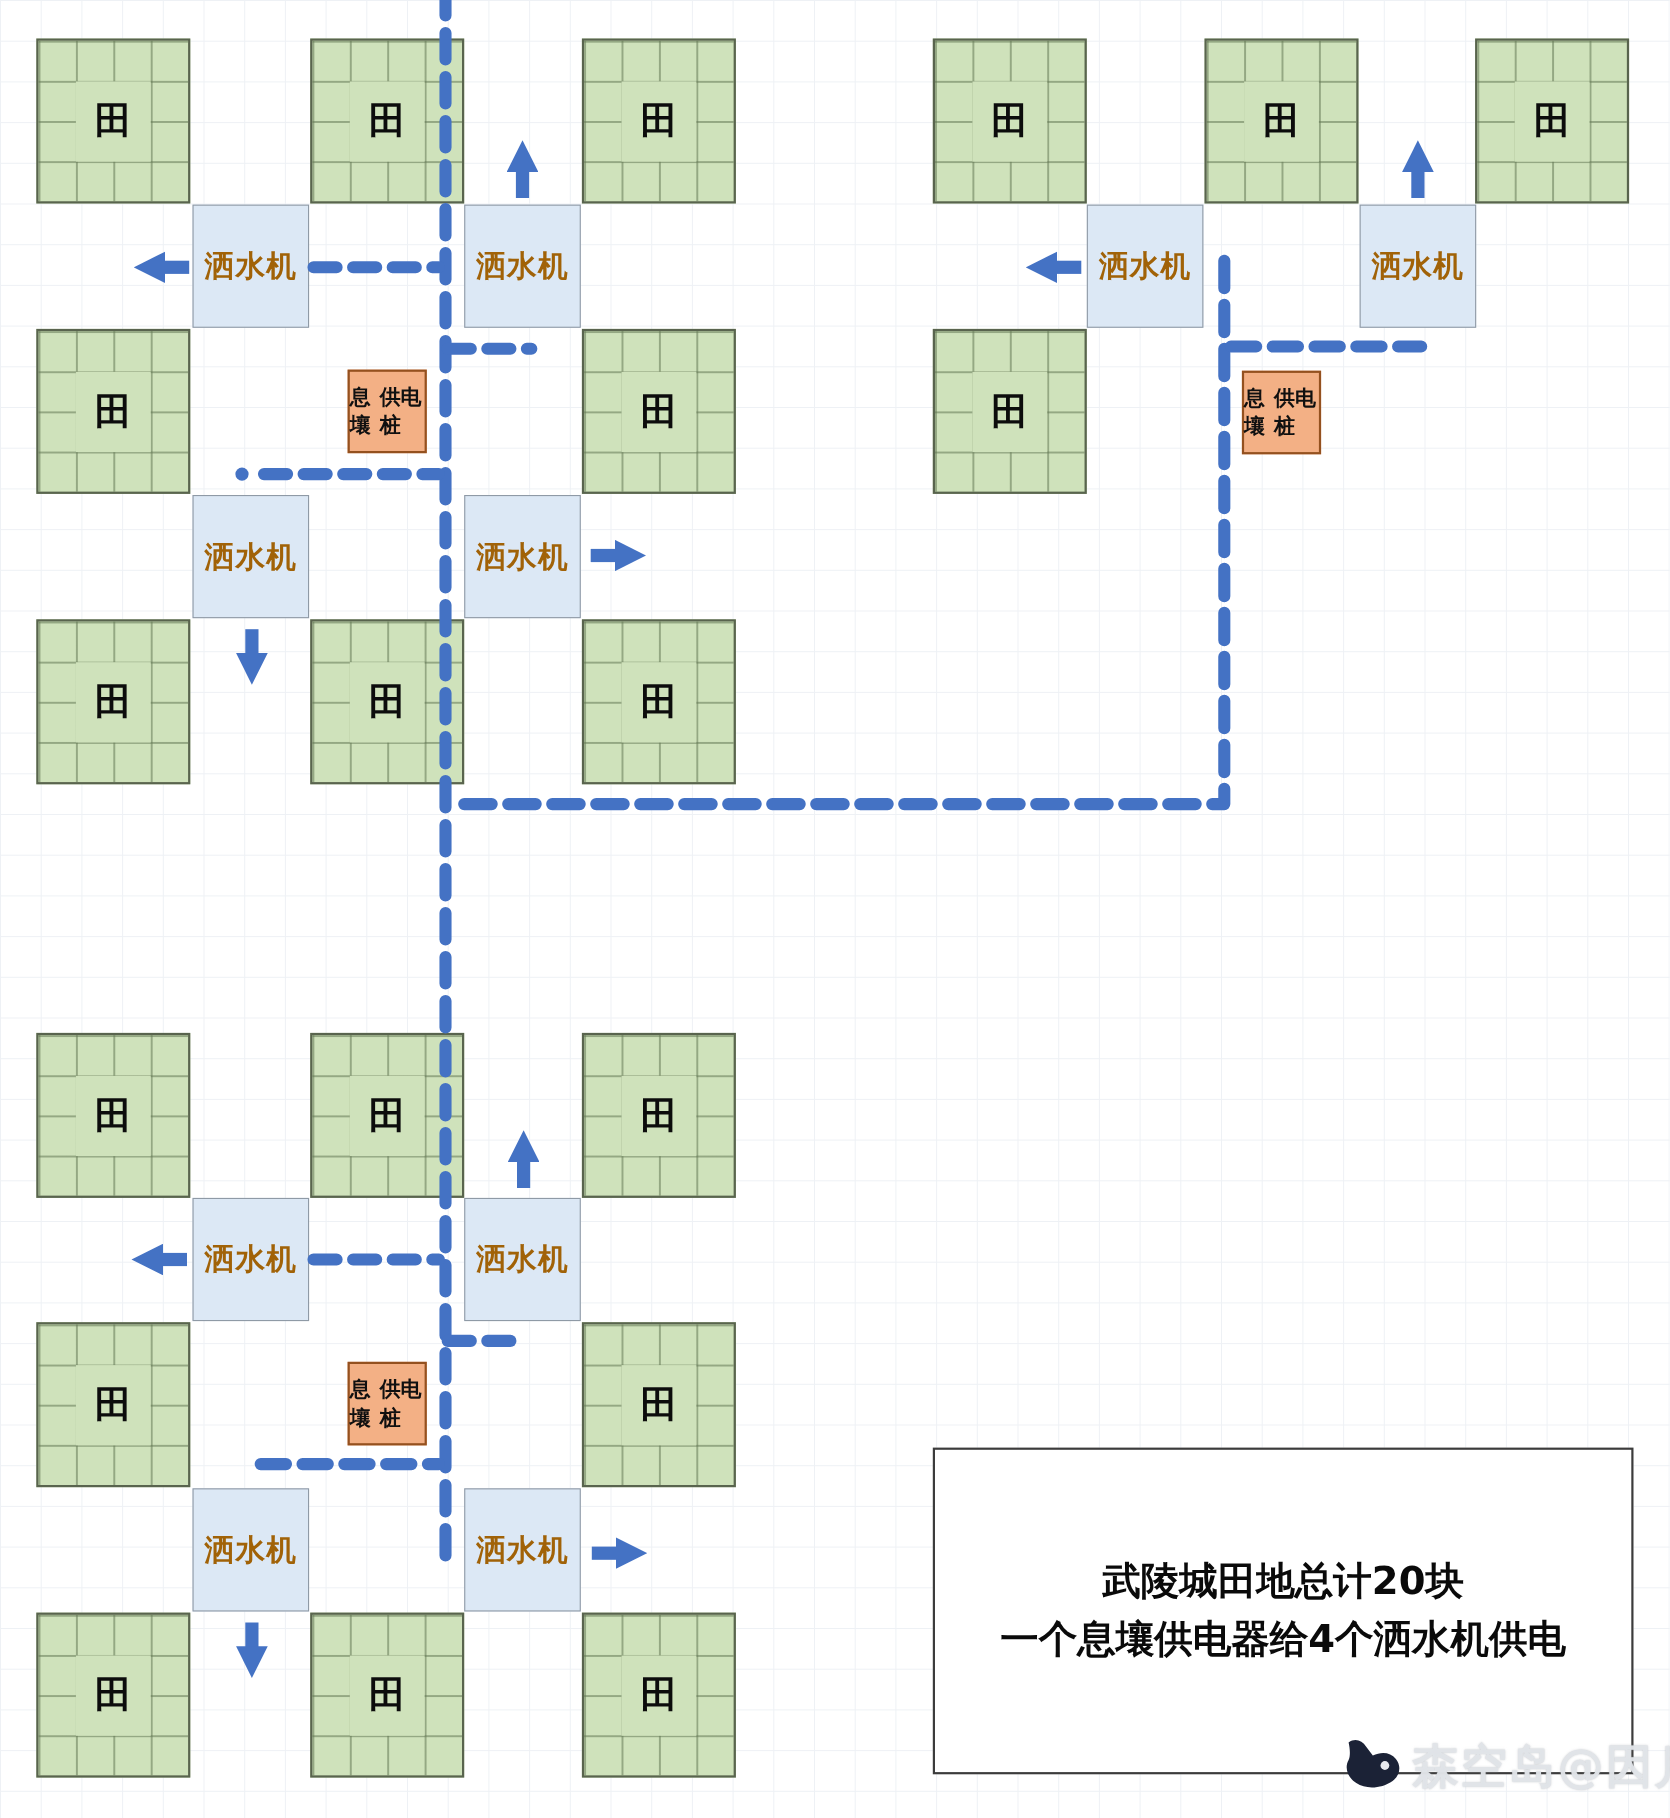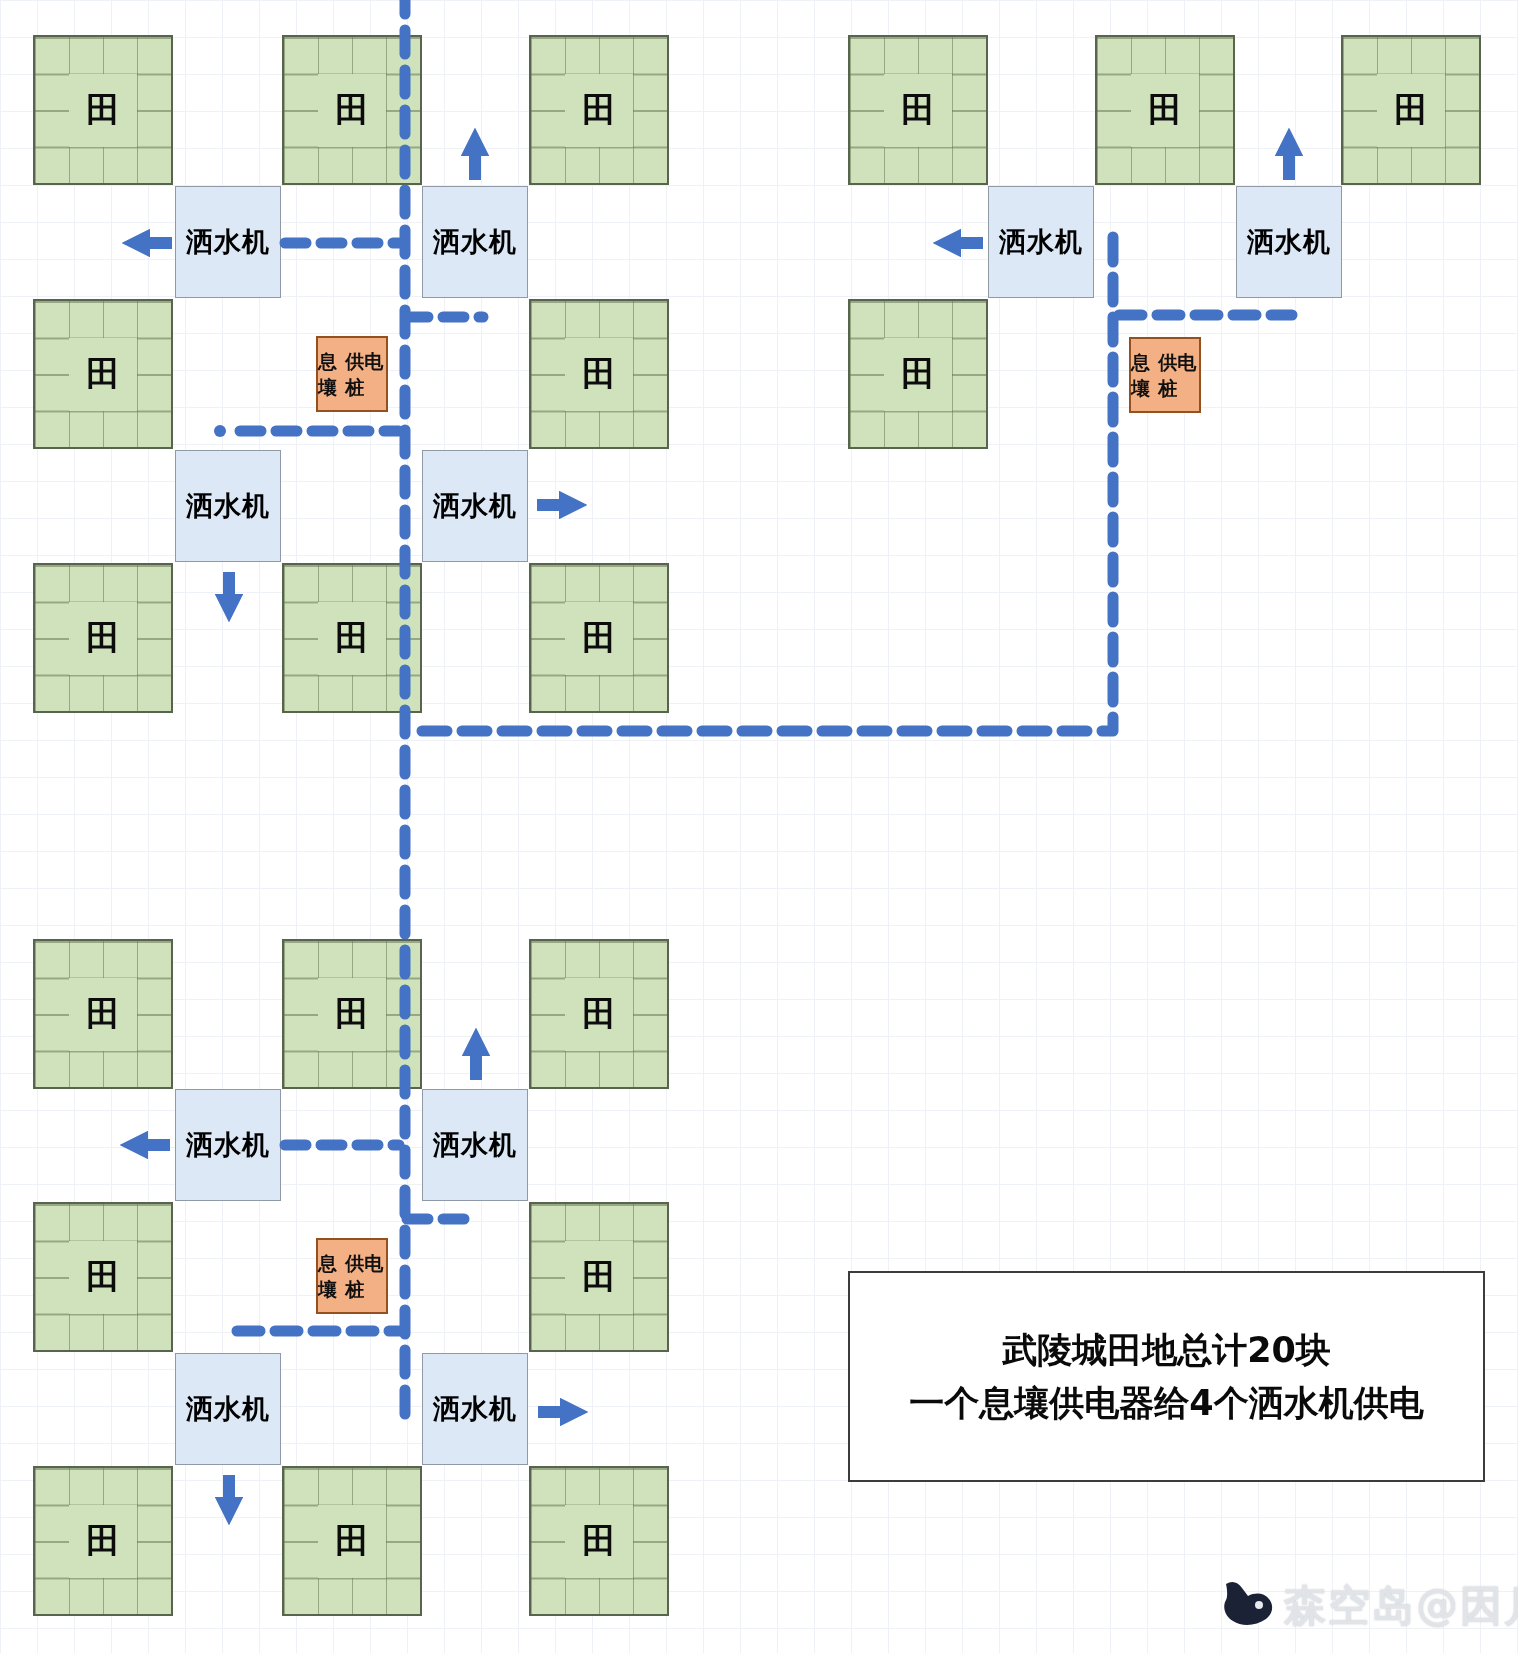--- a/index.html
+++ b/index.html
@@ -29,21 +29,21 @@
   .fcenter{
     position:absolute;left:25%;top:25%;width:50%;height:50%;
     background:#cfe2bb;
     display:flex;align-items:center;justify-content:center;
     font-size:34px;font-weight:700;color:#0c0c0c;
   }
   .sprinkler{
     background:#dce8f5;
     border:1.5px solid #8f9aa6;
     display:flex;align-items:center;justify-content:center;
-    font-size:27px;font-weight:700;color:#000000;
+    font-size:27px;font-weight:700;color:#a16207;
     letter-spacing:1px;
   }
   .pile{
     background:#f3b085;
     border:2px solid #94511f;
     display:flex;flex-direction:row;align-items:center;justify-content:center;
     font-size:19px;font-weight:700;color:#101010;line-height:26px;
   }
   #pipes{position:absolute;left:0;top:0;pointer-events:none;}
   .pipe{fill:none;stroke:#4472c4;stroke-width:11;stroke-linecap:round;stroke-linejoin:round;}
@@ -201,21 +201,21 @@
         <line x1="229" y1="572" x2="229" y2="598" class="arrow" marker-end="url(#arrowhead)"></line>
         <line x1="1289" y1="180" x2="1289" y2="152" class="arrow" marker-end="url(#arrowhead)"></line>
         <line x1="983" y1="243" x2="957" y2="243" class="arrow" marker-end="url(#arrowhead)"></line>
         <line x1="476" y1="1080" x2="476" y2="1052" class="arrow" marker-end="url(#arrowhead)"></line>
         <line x1="170" y1="1145" x2="144" y2="1145" class="arrow" marker-end="url(#arrowhead)"></line>
         <line x1="538" y1="1412" x2="564" y2="1412" class="arrow" marker-end="url(#arrowhead)"></line>
         <line x1="229" y1="1475" x2="229" y2="1501" class="arrow" marker-end="url(#arrowhead)"></line>
       </g>
   </svg>
 
-  <div class="info-box" id="info-box" style="left: 848px; top: 1271px; width: 637px; height: 211px;">
+  <div class="info-box" id="info-box" style="left: 848px; top: 1316px; width: 637px; height: 297px;">
     <div>武陵城田地总计20块</div>
     <div>一个息壤供电器给4个洒水机供电</div>
   </div>
 
   <div class="watermark" id="watermark" style="left: 1218px; top: 1578px;">
     <svg width="60" height="56" viewBox="0 0 60 56">
       <path fill="#1b2236" d="M8 6 C14 2 20 4 24 10 L30 18 C38 14 46 15 51 21 C56 27 55 36 48 41 C38 48 24 49 15 43 C7 38 4 29 8 22 C10 18 9 10 8 6 Z"></path>
       <circle cx="41" cy="27" r="4" fill="#e8eaee"></circle>
     </svg>
     <span class="wm-text">森空岛@因月</span>

